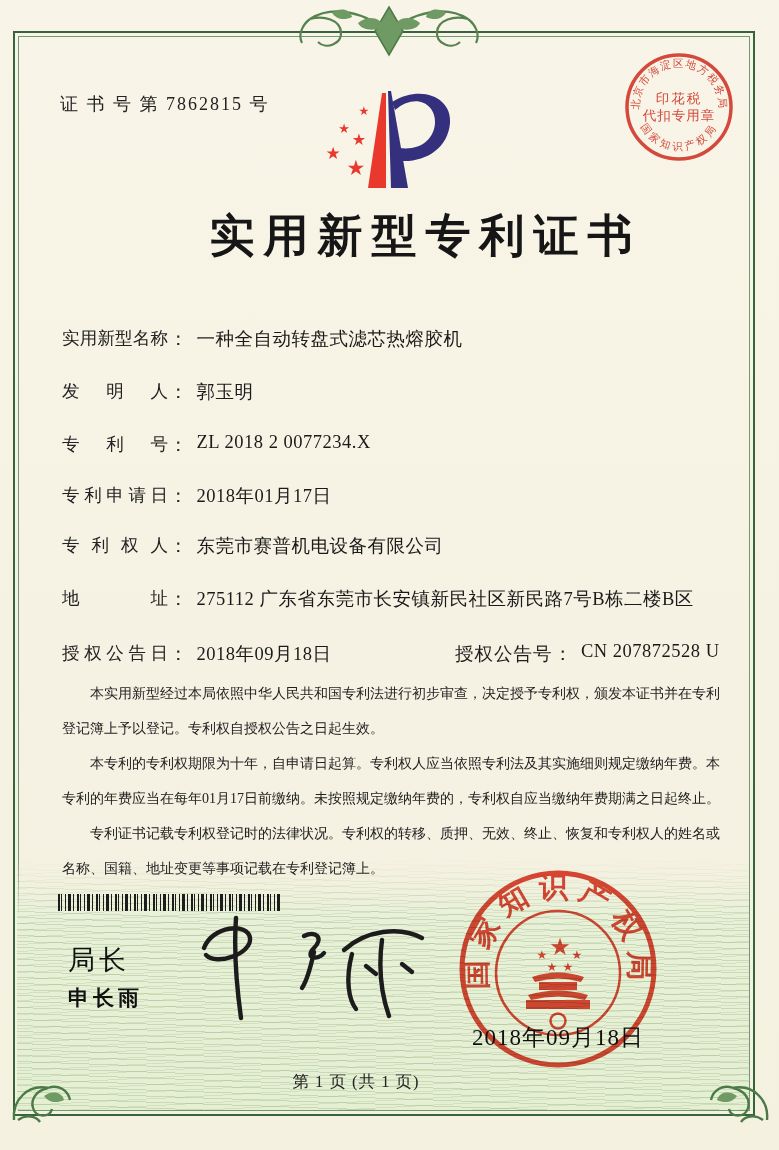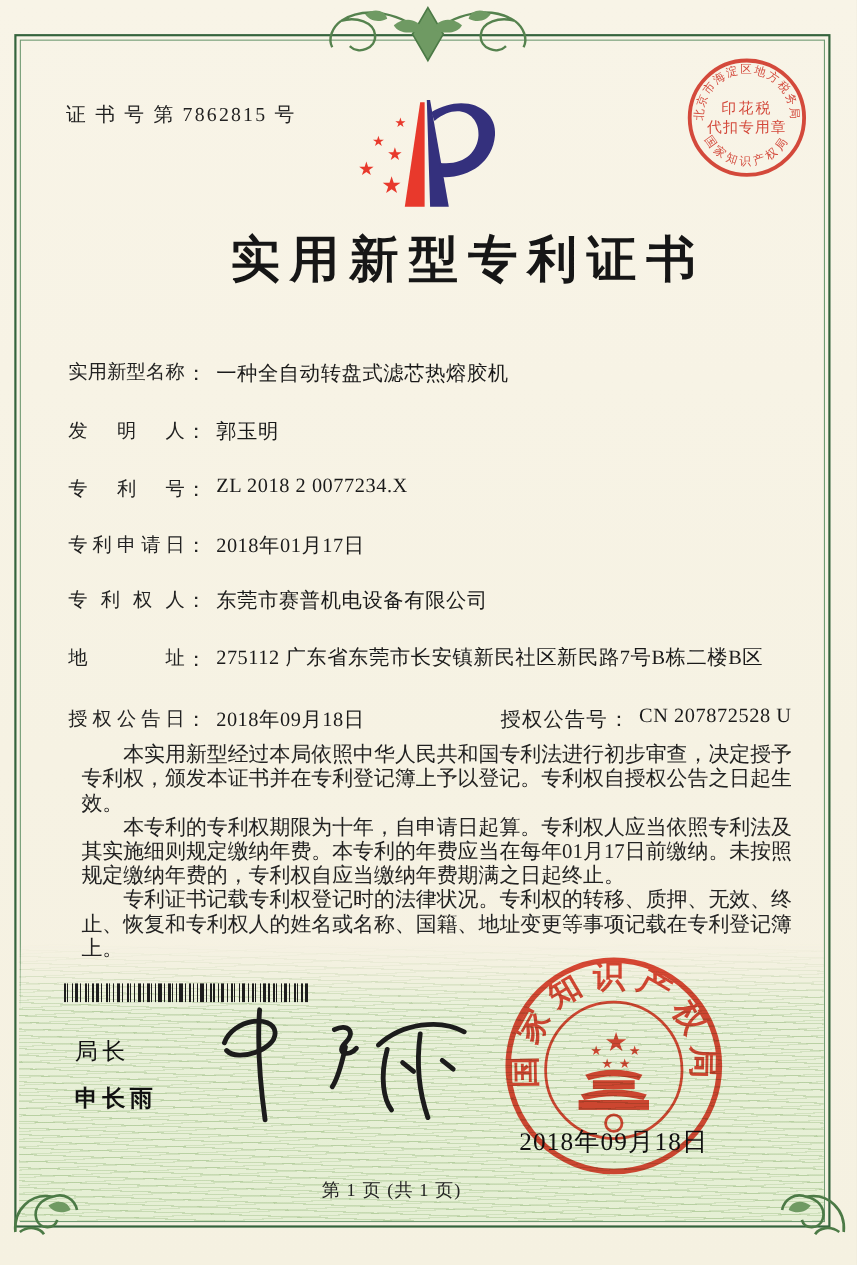--- a/index.html
+++ b/index.html
@@ -24,28 +24,28 @@
          font-size:45px;font-weight:700;letter-spacing:9px;color:#161616;padding-left:36px;}
   
   .frow{position:absolute;left:62px;display:flex;align-items:flex-start;font-size:18.5px;}
   .flabel{display:inline-block;width:106px;font-size:17.5px;text-align:justify;text-align-last:justify;color:#222;}
   .fcolon{margin-left:1px;color:#222;}
   .fvalue{margin-left:9px;letter-spacing:.5px;color:#1a1a1a;}
   .fvalue-wrap{width:532px;line-height:27px;}
   .grant-row{position:absolute;left:455px;top:641px;display:flex;font-size:18.5px;}
   .glabel{letter-spacing:1px;}
   
-  .body-text{position:absolute;left:62px;top:676px;width:658px;font-size:19px;
-             line-height:22px;color:#222;margin-left:12px;}
+  .body-text{position:absolute;left:62px;top:676px;width:658px;font-size:14px;
+             line-height:35px;color:#222;}
   .body-text p{margin:0;text-indent:2em;}
   .barcode{position:absolute;left:58px;top:894px;width:223px;height:17px;
       background:repeating-linear-gradient(90deg,#1d1d1d 0 2px,transparent 2px 3px,
        #1d1d1d 3px 4px,transparent 4px 7px,#1d1d1d 7px 8px,transparent 8px 10px,
        #1d1d1d 10px 13px,transparent 13px 15px,#1d1d1d 15px 16px,transparent 16px 19px);}
-  .sig-role{position:absolute;left:68px;top:942px;font-size:21px;letter-spacing:4px;color:#111;font-family:Liberation Mono, monospace;}
+  .sig-role{position:absolute;left:68px;top:942px;font-size:27px;letter-spacing:4px;color:#111;font-family:Liberation Mono, monospace;}
   .sig-name{position:absolute;left:68px;top:984px;font-size:21px;letter-spacing:4px;color:#111;font-weight:bold;}
   .sig-hand{position:absolute;left:186px;top:908px;}
   .seal{position:absolute;left:458px;top:869px;mix-blend-mode:multiply;opacity:.95;}
   .seal-date{position:absolute;left:443px;top:1022px;width:230px;text-align:center;
              font-size:23px;letter-spacing:1px;color:#101010;z-index:5;}
   .stamp{position:absolute;left:621px;top:49px;mix-blend-mode:multiply;opacity:.9;}
   .footer{position:absolute;left:256px;top:1071px;width:200px;text-align:center;
           font-size:16.5px;letter-spacing:1px;color:#222;}
   .logo{position:absolute;left:318px;top:84px;}
   .ornament-top{position:absolute;left:262px;top:1px;}

